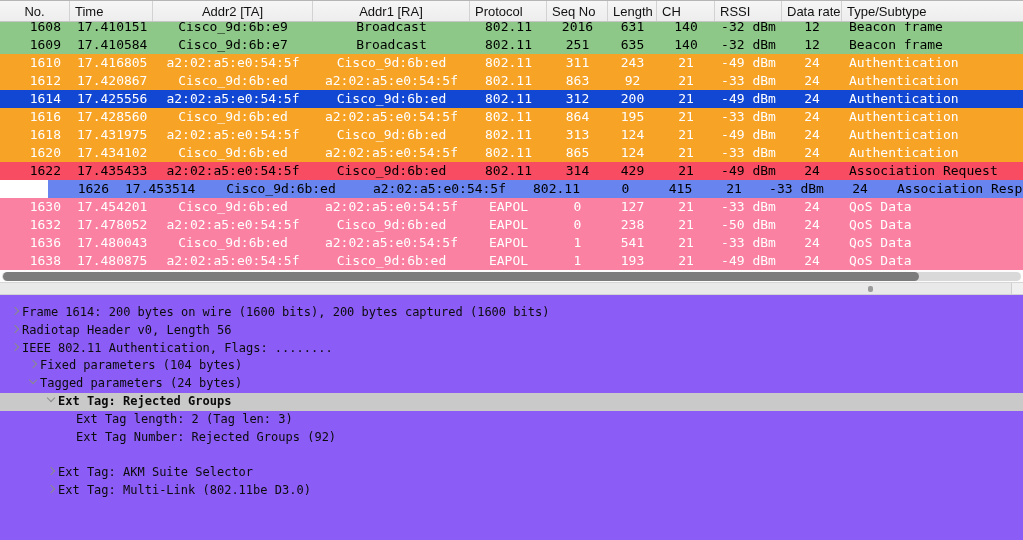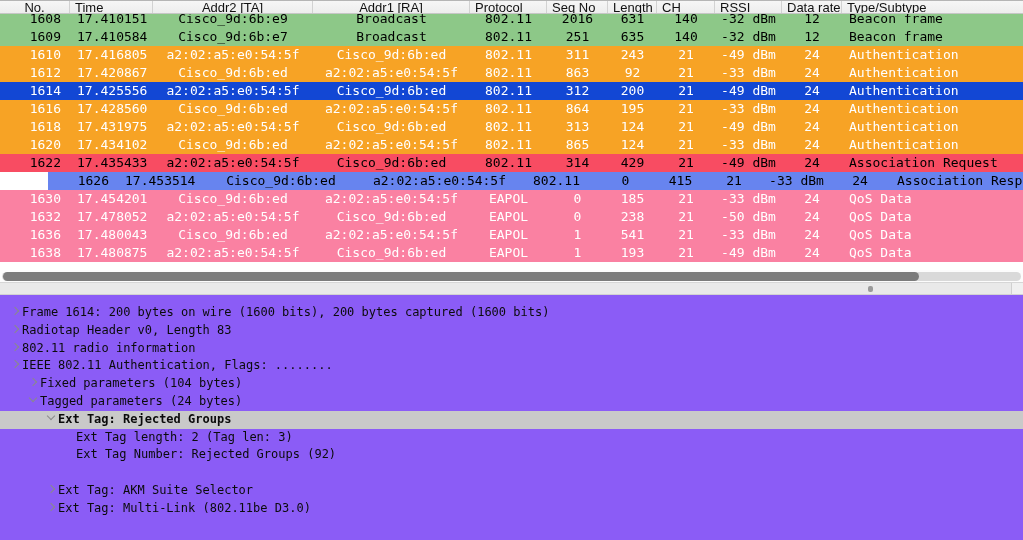--- a/index.html
+++ b/index.html
@@ -6,24 +6,24 @@
   body{
     width:1023px;height:540px;overflow:hidden;background:#ffffff;
     font-family:"DejaVu Sans Mono",monospace;
     -webkit-font-smoothing:antialiased;
   }
   .window{position:relative;width:1023px;height:540px;}
 
   
   .plist{position:absolute;top:0;left:0;width:1023px;height:270px;overflow:hidden;background:#fff;}
   .plist-header{
-    height:14px;box-sizing:border-box;display:flex;
+    height:22px;box-sizing:border-box;display:flex;
     background:linear-gradient(#f6f6f6,#ededed);
     border-top:1px solid #b5b5b5;border-bottom:1px solid #c6c6c6;
-    font-family:"Liberation Sans",sans-serif;font-size:13px;color:#111;text-decoration:underline;
+    font-family:"Liberation Sans",sans-serif;font-size:13px;color:#111;
   }
   .hcell{
     box-sizing:border-box;display:flex;align-items:center;
     border-right:1px solid #d2d2d2;padding:0 5px;overflow:hidden;white-space:nowrap;
   }
   .hcell:last-child{border-right:none;}
   .hcell.a-center{justify-content:center;}
 
   .prow{height:18px;display:flex;font-size:13px;overflow:hidden;}
   .prow.clipped{height:14px;}
@@ -239,21 +239,21 @@
           </div>
         </div>
         <div class="prow" style="background: rgb(250, 129, 162); color: rgb(255, 255, 255);">
           <div class="rowinner">
             <span class="pcell a-right" style="width: 70px;">1630</span>
             <span class="pcell a-left" style="width: 83px;">17.454201</span>
             <span class="pcell a-center" style="width: 160px;">Cisco_9d:6b:ed</span>
             <span class="pcell a-center" style="width: 157px;">a2:02:a5:e0:54:5f</span>
             <span class="pcell a-center" style="width: 77px;">EAPOL</span>
             <span class="pcell a-center" style="width: 61px;">0</span>
-            <span class="pcell a-center" style="width: 49px;">185</span>
+            <span class="pcell a-center" style="width: 49px;">127</span>
             <span class="pcell a-center" style="width: 58px;">21</span>
             <span class="pcell a-center" style="width: 67px;">-33 dBm</span>
             <span class="pcell a-center" style="width: 60px;">24</span>
             <span class="pcell a-left" style="width: 181px;">QoS Data</span>
           </div>
         </div>
         <div class="prow" style="background: rgb(250, 129, 162); color: rgb(255, 255, 255);">
           <div class="rowinner">
             <span class="pcell a-right" style="width: 70px;">1632</span>
             <span class="pcell a-left" style="width: 83px;">17.478052</span>
@@ -306,22 +306,21 @@
     <div class="thumb"></div>
   </div>
 
   <div class="splitter">
     <div class="handle"></div>
     <div class="corner"></div>
   </div>
 
   <div class="detail" id="detail-pane">
       <div class="trow" style="padding-left: 8px;"><span class="chev right"></span><span>Frame 1614: 200 bytes on wire (1600 bits), 200 bytes captured (1600 bits)</span></div>
-      <div class="trow" style="padding-left: 8px;"><span class="chev right"></span><span>Radiotap Header v0, Length 83</span></div>
-      <div class="trow" style="padding-left: 8px;"><span class="chev right"></span><span>802.11 radio information</span></div>
+      <div class="trow" style="padding-left: 8px;"><span class="chev right"></span><span>Radiotap Header v0, Length 56</span></div>
       <div class="trow" style="padding-left: 8px;"><span class="chev right"></span><span>IEEE 802.11 Authentication, Flags: ........</span></div>
       <div class="trow" style="padding-left: 26px;"><span class="chev right"></span><span>Fixed parameters (104 bytes)</span></div>
       <div class="trow" style="padding-left: 26px;"><span class="chev down"></span><span>Tagged parameters (24 bytes)</span></div>
       <div class="trow selected" style="padding-left: 44px;"><span class="chev down"></span><span>Ext Tag: Rejected Groups</span></div>
       <div class="trow" style="padding-left: 62px;"><span class="chev none"></span><span>Ext Tag length: 2 (Tag len: 3)</span></div>
       <div class="trow" style="padding-left: 62px;"><span class="chev none"></span><span>Ext Tag Number: Rejected Groups (92)</span></div>
       <div class="trow" style="padding-left: 62px;"><span class="chev none"></span></div>
       <div class="trow" style="padding-left: 44px;"><span class="chev right"></span><span>Ext Tag: AKM Suite Selector</span></div>
       <div class="trow" style="padding-left: 44px;"><span class="chev right"></span><span>Ext Tag: Multi-Link (802.11be D3.0)</span></div>
     </div>

